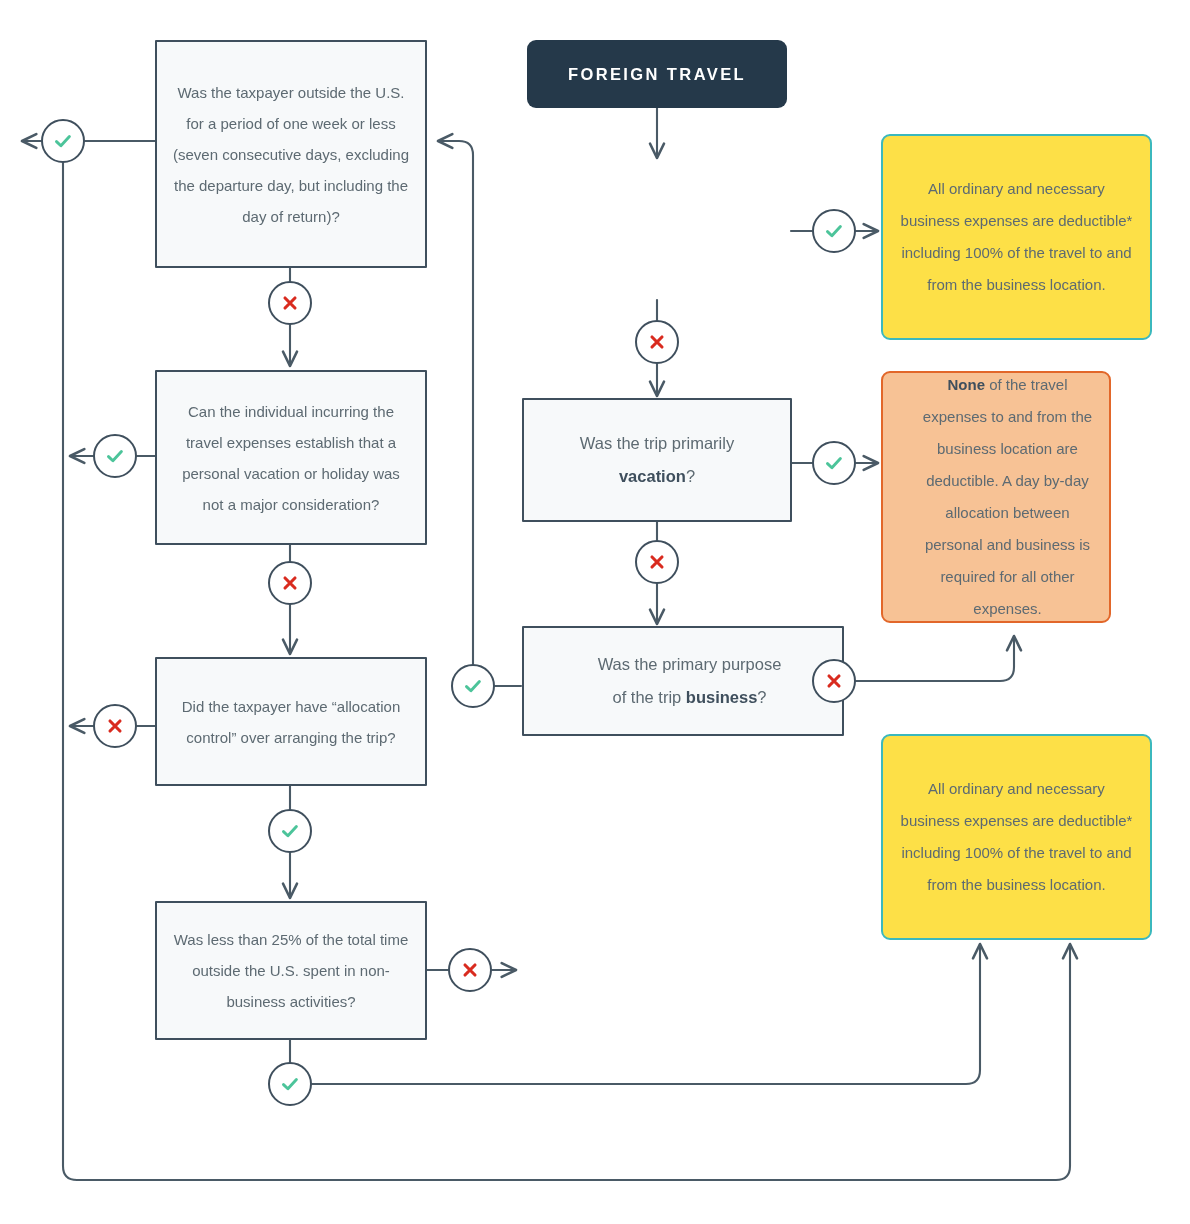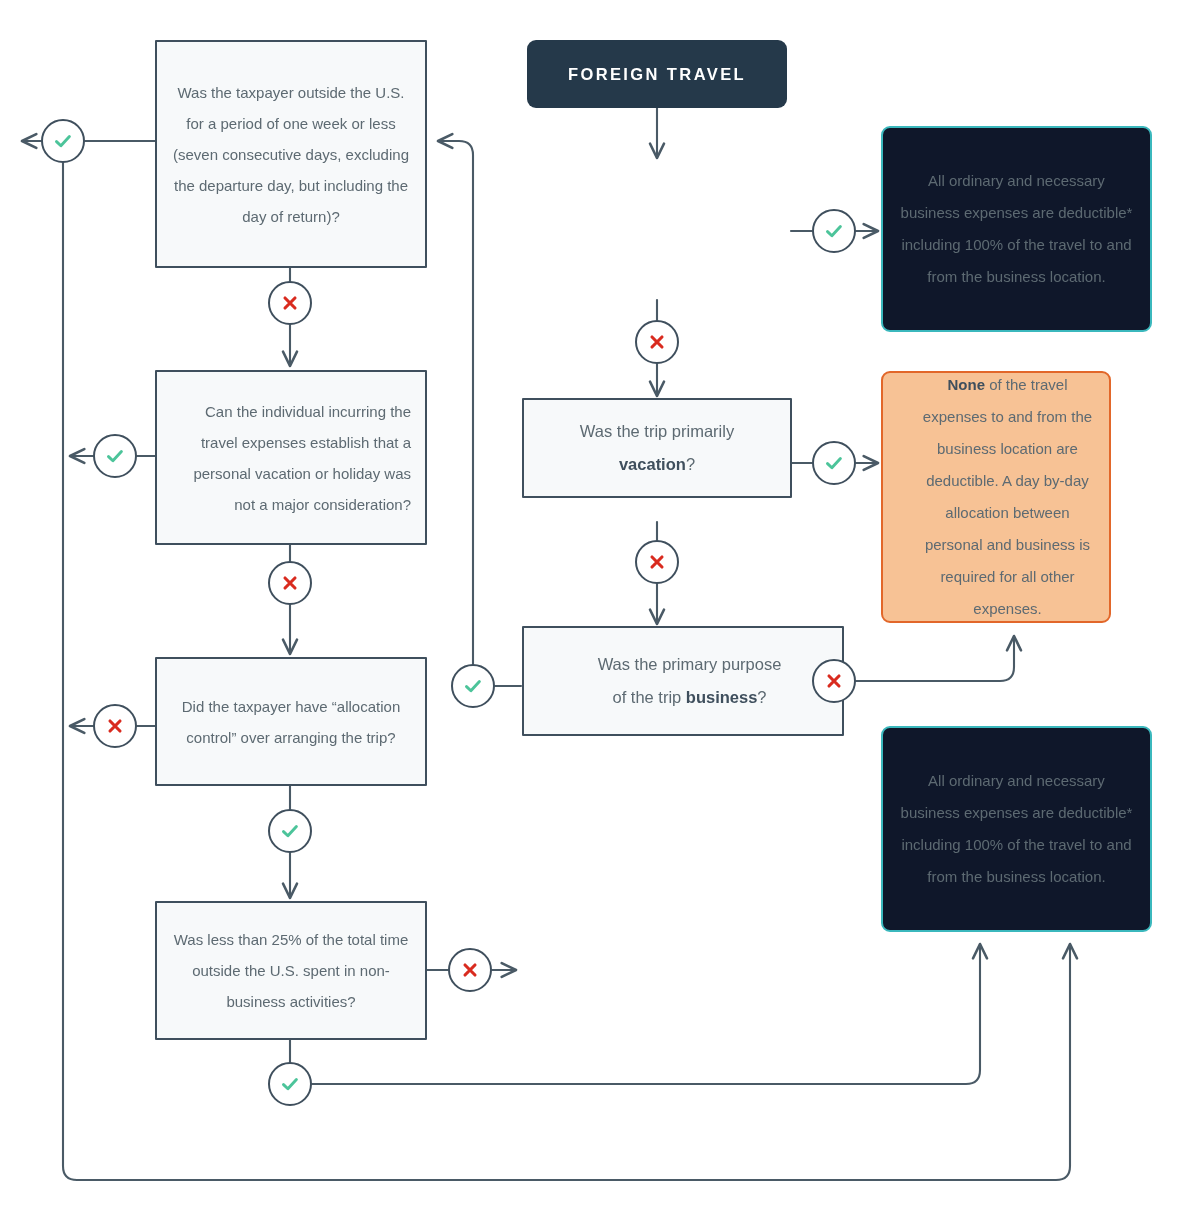--- a/index.html
+++ b/index.html
@@ -16,21 +16,21 @@
 
   .decision{background:#f7f9fa;border:2px solid #3f4f5d;}
   .decision .txt{color:#5d6a72;font-size:16.5px;line-height:33px;font-weight:400;}
   .decision .txt b{color:#3f4f5d;font-weight:700;}
 
   .small .txt{font-size:15px;line-height:31px;}
 
   .outcome{border-radius:9px;}
   .outcome .txt{color:#5d6a72;font-size:15px;line-height:32px;}
   .outcome .txt b{color:#3f4f5d;font-weight:700;}
-  .teal{background:#0f172a;border:2px solid #3bb8bd;}
+  .teal{background:#fde047;border:2px solid #3bb8bd;margin-top:8px;}
   .orange{background:#f7c295;border:2px solid #e2672a;}
 
   .marker{position:absolute;width:44px;height:44px;border-radius:50%;
           background:#ffffff;border:2px solid #3f4f5d;box-sizing:border-box;
           display:flex;align-items:center;justify-content:center;}
   .marker svg{display:block;}
 </style>
 </head>
 <body>
 
@@ -90,39 +90,39 @@
 
       <path d="M63,163 L63,1166 Q63,1180 77,1180 L1056,1180 Q1070,1180 1070,1166 L1070,944" marker-end="url(#arw)"></path>
     </g>
   </svg>
 
   <div class="node start" style="left:527px;top:40px;width:260px;height:68px;">
     <span class="txt">FOREIGN TRAVEL</span>
   </div>
 
 
-  <div class="node decision" style="left:522px;top:398px;width:270px;height:100px;">
+  <div class="node decision" style="left:522px;top:398px;width:270px;height:124px;">
     <span class="txt">
       <span>Was the trip primarily</span><br>
       <b>vacation</b><span>?</span>
     </span>
   </div>
 
   <div class="node decision" style="left:522px;top:626px;width:322px;height:110px;padding-left:13px;">
     <span class="txt">
       <span>Was the primary purpose</span><br>
       <span>of the trip </span><b>business</b><span>?</span>
     </span>
   </div>
 
   <div class="node decision small" style="left:155px;top:40px;width:272px;height:228px;">
     <span class="txt">Was the taxpayer outside the U.S. for a period of one week or less (seven consecutive days, excluding the departure day, but including the day of return)?</span>
   </div>
 
-  <div class="node decision small" style="left:155px;top:370px;width:272px;height:175px;text-align:right;">
+  <div class="node decision small" style="left:155px;top:370px;width:272px;height:175px;">
     <span class="txt">Can the individual incurring the travel expenses establish that a personal vacation or holiday was not a major consideration?</span>
   </div>
 
   <div class="node decision small" style="left:155px;top:657px;width:272px;height:129px;">
     <span class="txt">Did the taxpayer have “allocation control” over arranging the trip?</span>
   </div>
 
   <div class="node decision small" style="left:155px;top:901px;width:272px;height:139px;">
     <span class="txt">Was less than 25% of the total time outside the U.S. spent in non-business activities?</span>
   </div>

